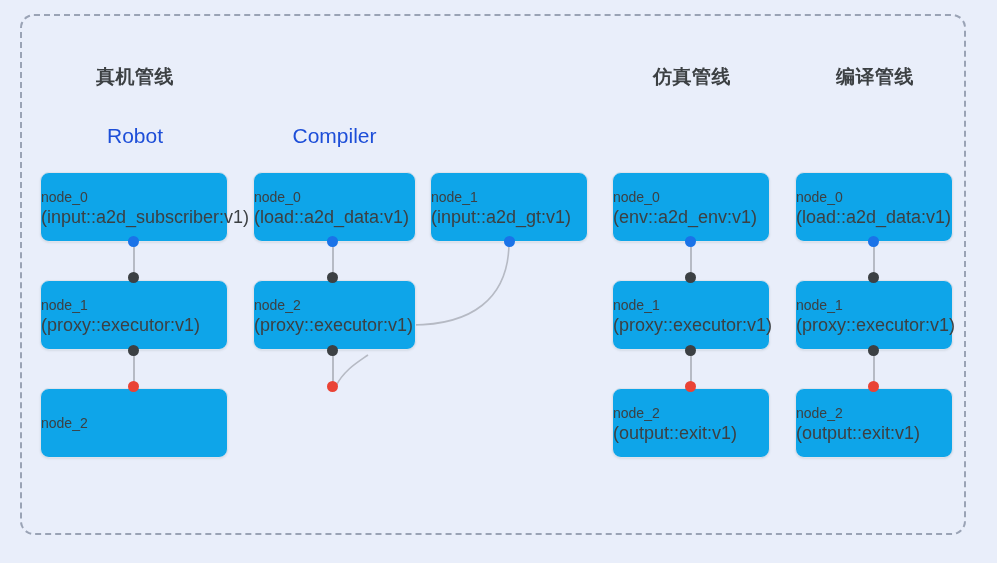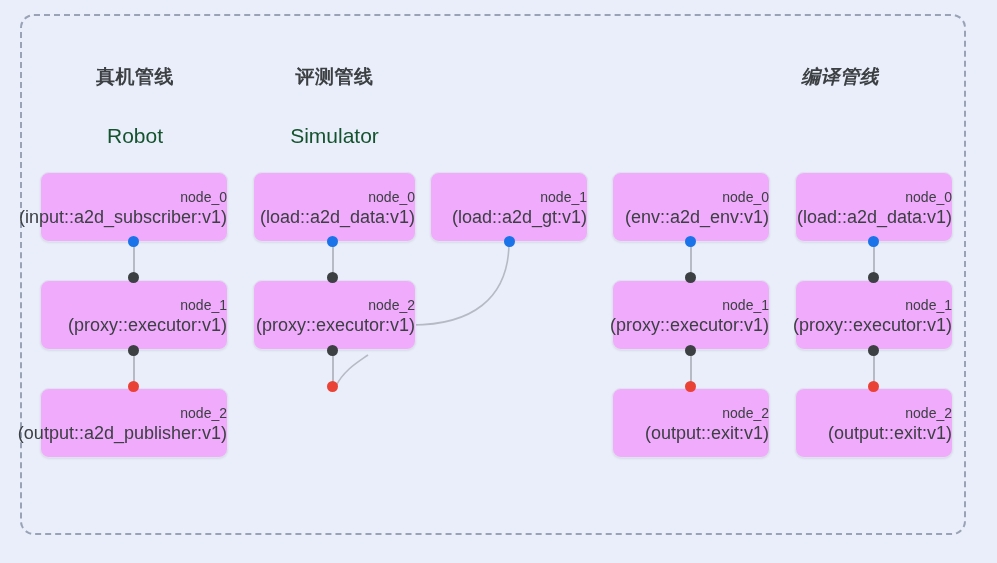--- a/index.html
+++ b/index.html
@@ -33,35 +33,35 @@
     position: absolute;
     color: #3c4043;
     font-size: 19px;
     font-weight: bold;
     text-align: center;
     letter-spacing: 0.5px;
     white-space: nowrap;
   }
   .col-title-en {
     position: absolute;
-    color: #14532d;
+    color: #1d4ed8;
     font-size: 21px;
     font-weight: normal;
     text-align: center;
     white-space: nowrap;
   }
   .node-box {
     position: absolute;
-    background: #f0abfc;
+    background: #0ea5e9;
     border: 1px solid #dfe3ec;
     border-radius: 9px;
     box-sizing: border-box;
     display: flex;
     flex-direction: column;
-    align-items: flex-end;
+    align-items: flex-start;
     justify-content: center;
     box-shadow: 0 1px 2px rgba(60,64,67,0.10);
   }
   .node-title {
     color: #3c4043;
     font-size: 14px;
     line-height: 19px;
     white-space: nowrap;
   }
   .node-sub {
@@ -96,66 +96,65 @@
 </head>
 <body>
 
 <div id="stage">
 
   <div id="dashed-frame"></div>
 
   <div class="col-title-cn" style="left:40px;  top:64px;  width:190px;">真机管线</div>
   <div class="col-title-en" style="left:40px;  top:124px; width:190px;">Robot</div>
 
-  <div class="col-title-cn" style="left:253px; top:64px;  width:163px;">评测管线</div>
-  <div class="col-title-en" style="left:253px; top:124px; width:163px;">Simulator</div>
-
-
-  <div class="col-title-cn" style="left:760px; top:64px;  width:160px;font-style:italic;">编译管线</div>
+  <div class="col-title-en" style="left:253px; top:124px; width:163px;">Compiler</div>
+
+  <div class="col-title-cn" style="left:612px; top:64px;  width:160px;">仿真管线</div>
+
+  <div class="col-title-cn" style="left:795px; top:64px;  width:160px;">编译管线</div>
 
   <svg id="curve-layer" viewBox="0 0 997 563" xmlns="http://www.w3.org/2000/svg">
     <path d="M 509,242 C 509,300 470,325 412,325" fill="none" stroke="#b6bac4" stroke-width="1.6"></path>
     <path d="M 368,355 C 358,362 344,370 336,386" fill="none" stroke="#b6bac4" stroke-width="1.6"></path>
   </svg>
 
   <div class="connector-line" style="left:133px; top:242px; height:36px;"></div>
   <div class="connector-line" style="left:133px; top:352px; height:34px;"></div>
 
   <div class="node-box" style="left:40px; top:172px; width:188px; height:70px;">
     <div class="node-title">node_0</div>
     <div class="node-sub">(input::a2d_subscriber:v1)</div>
   </div>
   <div class="node-box" style="left:40px; top:280px; width:188px; height:70px;">
     <div class="node-title">node_1</div>
     <div class="node-sub">(proxy::executor:v1)</div>
   </div>
   <div class="node-box" style="left:40px; top:388px; width:188px; height:70px;">
     <div class="node-title">node_2</div>
-    <div class="node-sub">(output::a2d_publisher:v1)</div>
   </div>
 
   <div class="port-dot port-in" style="left:128px; top:236px;"></div>
   <div class="port-dot port-mid" style="left:128px; top:272px;"></div>
   <div class="port-dot port-mid" style="left:128px; top:345px;"></div>
   <div class="port-dot port-out" style="left:128px; top:381px;"></div>
 
   <div class="connector-line" style="left:332px; top:242px; height:36px;"></div>
   <div class="connector-line" style="left:332px; top:352px; height:34px;"></div>
 
   <div class="node-box" style="left:253px; top:172px; width:163px; height:70px;">
     <div class="node-title">node_0</div>
     <div class="node-sub">(load::a2d_data:v1)</div>
   </div>
   <div class="node-box" style="left:253px; top:280px; width:163px; height:70px;">
     <div class="node-title">node_2</div>
     <div class="node-sub">(proxy::executor:v1)</div>
   </div>
   <div class="node-box" style="left:430px; top:172px; width:158px; height:70px;">
     <div class="node-title">node_1</div>
-    <div class="node-sub">(load::a2d_gt:v1)</div>
+    <div class="node-sub">(input::a2d_gt:v1)</div>
   </div>
 
   <div class="port-dot port-in" style="left:327px; top:236px;"></div>
   <div class="port-dot port-mid" style="left:327px; top:272px;"></div>
   <div class="port-dot port-mid" style="left:327px; top:345px;"></div>
   <div class="port-dot port-out" style="left:327px; top:381px;"></div>
   <div class="port-dot port-in" style="left:504px; top:236px;"></div>
 
   <div class="connector-line" style="left:690px; top:242px; height:36px;"></div>
   <div class="connector-line" style="left:690px; top:352px; height:34px;"></div>

